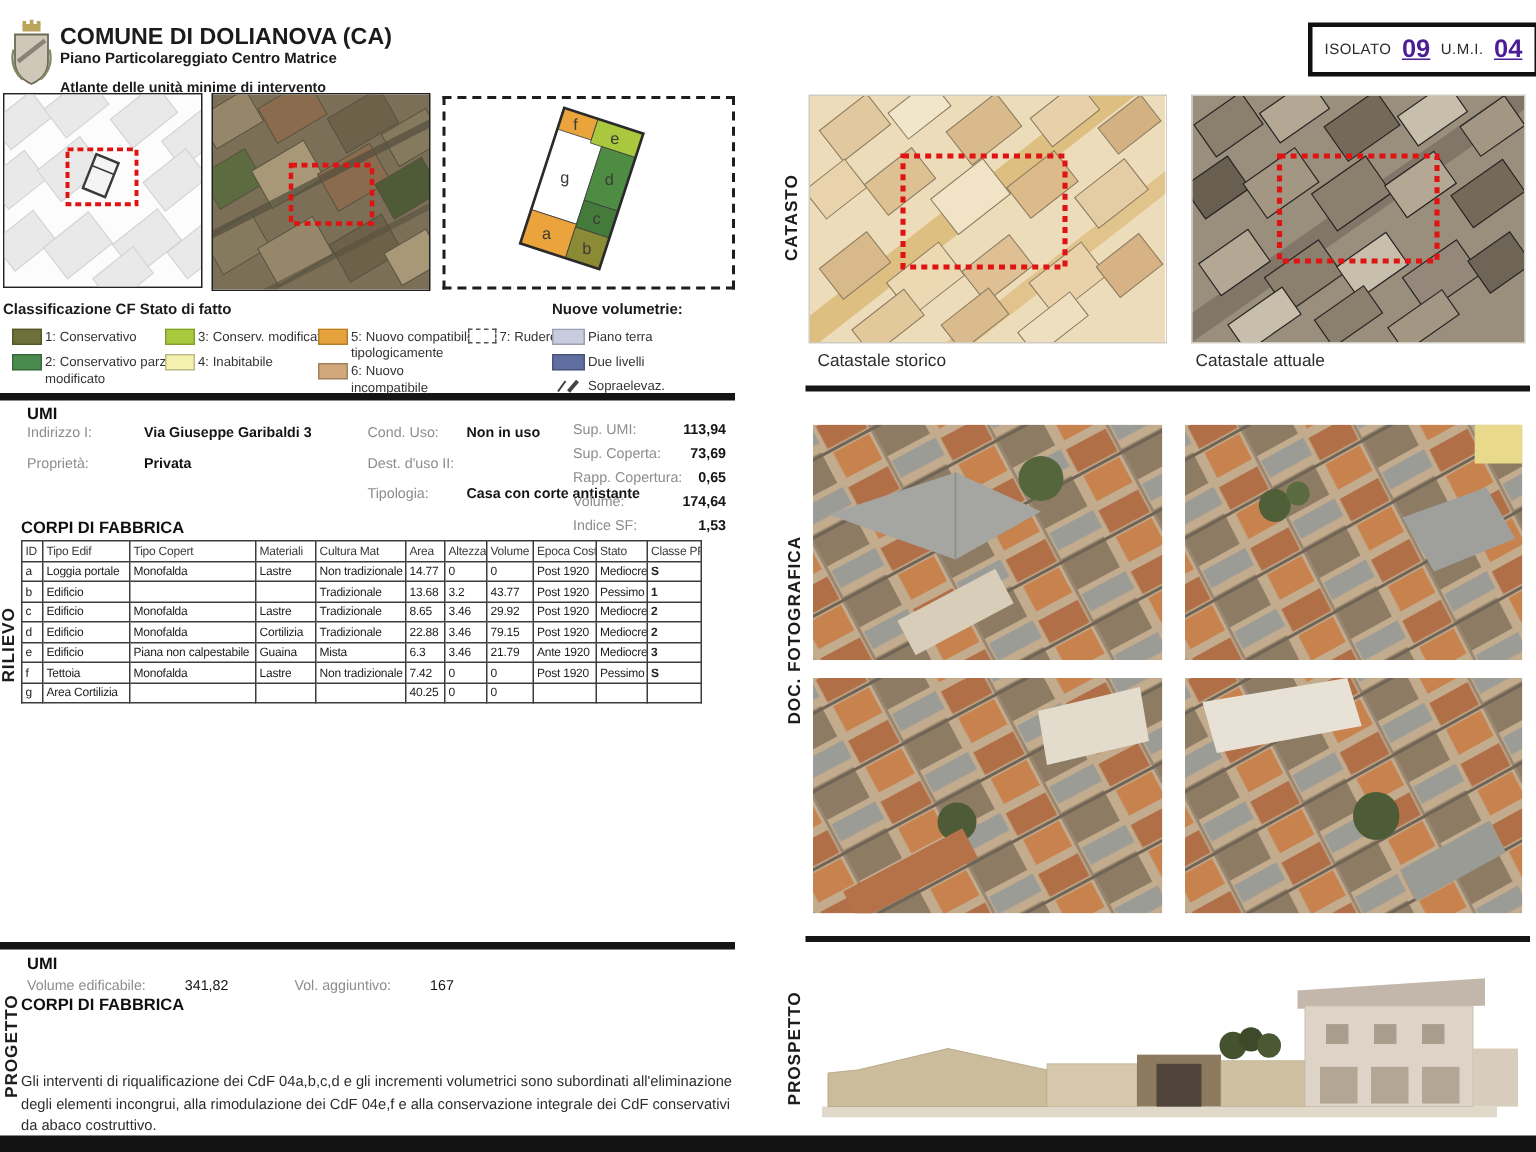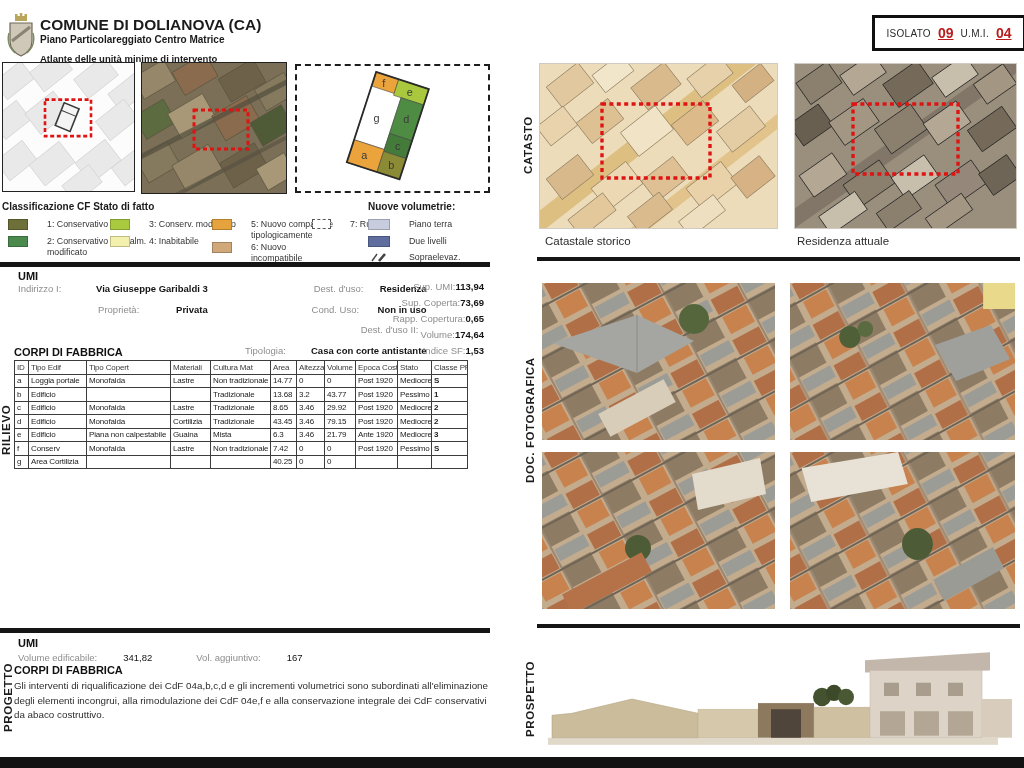--- a/index.html
+++ b/index.html
@@ -15,37 +15,37 @@
 
   
   .h-title{font-size:15.5px;font-weight:700;color:#1b1b1b;line-height:1.1;}
   .h-sub{font-size:10px;font-weight:700;color:#1b1b1b;margin-top:1px;}
   .h-atlas{font-size:9.5px;font-weight:700;color:#1b1b1b;margin-top:8px;}
 
   .isolato-box{position:absolute;left:872px;top:15px;width:148px;height:30px;
         border:3px solid #101010;display:flex;align-items:center;justify-content:center;
         gap:7px;background:#fff;}
   .iso-lbl{font-size:10px;color:#2a2a2a;letter-spacing:.3px;}
-  .iso-val{font-size:14px;font-weight:700;color:#b91c1c;text-decoration:underline;}
+  .iso-val{font-size:17px;font-weight:700;color:#4c1d95;text-decoration:underline;}
 
   
   .mapbox{position:absolute;border:1.5px solid #222;overflow:hidden;background:#fff;}
   .mapbox svg{display:block;width:100%;height:100%;}
   .dashedbox{position:absolute;border:2px dashed #1d1d1d;background:#fff;overflow:hidden;}
 
   
   .lgd-title{position:absolute;font-size:10px;font-weight:700;color:#1b1b1b;}
-  .lgd-item{position:absolute;display:flex;gap:19px;font-size:8.8px;color:#333;line-height:1.2;}
+  .lgd-item{position:absolute;display:flex;gap:2px;font-size:8.8px;color:#333;line-height:1.2;}
   .swatch{width:20px;height:11px;flex:0 0 auto;box-shadow:inset 0 0 0 1px rgba(0,0,0,.22);}
   .swatch.dashed{border:1.2px dashed #555;background:#fff;box-shadow:none;width:17px;height:8px;}
   .lgd-text{max-width:100px;}
 
   
   .sec-title{position:absolute;font-weight:700;font-size:11px;color:#101010;}
-  .fieldcol{position:absolute;display:flex;flex-direction:column;align-items:flex-end;}
+  .fieldcol{position:absolute;display:flex;flex-direction:column;}
   .fieldrow{display:flex;height:20.5px;font-size:9.5px;align-items:flex-start;}
   .fieldrow.tight{height:16px;justify-content:space-between;}
   .flabel{color:#8d8d8d;}
   .fvalue{color:#141414;font-weight:700;}
   .fc1 .flabel{width:78px;}
   .fc2 .flabel{width:66px;}
 
   
   .cdftable{border-collapse:collapse;table-layout:fixed;width:453px;font-size:8px;
         color:#222;border:1.5px solid #222;letter-spacing:-0.15px;}
@@ -243,24 +243,20 @@
         <span class="flabel">Indirizzo I:</span>
         <span class="fvalue">Via Giuseppe Garibaldi 3</span>
       </div>
     <div class="fieldrow">
         <span class="flabel">Proprietà:</span>
         <span class="fvalue">Privata</span>
       </div>
   </div>
 
   <div class="fieldcol fc2" style="left:245px;top:283px;">
-    <div class="fieldrow">
-        <span class="flabel">Dest. d'uso:</span>
-        <span class="fvalue">Residenza</span>
-      </div>
     <div class="fieldrow">
         <span class="flabel">Cond. Uso:</span>
         <span class="fvalue">Non in uso</span>
       </div>
     <div class="fieldrow">
         <span class="flabel">Dest. d'uso II:</span>
         <span class="fvalue"></span>
       </div>
     <div class="fieldrow">
         <span class="flabel">Tipologia:</span>
@@ -359,21 +355,21 @@
           <td>Post 1920</td>
           <td>Mediocre</td>
           <td class="bold">2</td>
     </tr>
     <tr>
       <td>d</td>
           <td>Edificio</td>
           <td>Monofalda</td>
           <td>Cortilizia</td>
           <td>Tradizionale</td>
-          <td>43.45</td>
+          <td>22.88</td>
           <td>3.46</td>
           <td>79.15</td>
           <td>Post 1920</td>
           <td>Mediocre</td>
           <td class="bold">2</td>
     </tr>
     <tr>
       <td>e</td>
           <td>Edificio</td>
           <td>Piana non calpestabile</td>
@@ -381,21 +377,21 @@
           <td>Mista</td>
           <td>6.3</td>
           <td>3.46</td>
           <td>21.79</td>
           <td>Ante 1920</td>
           <td>Mediocre</td>
           <td class="bold">3</td>
     </tr>
     <tr>
       <td>f</td>
-          <td>Conserv</td>
+          <td>Tettoia</td>
           <td>Monofalda</td>
           <td>Lastre</td>
           <td>Non tradizionale</td>
           <td>7.42</td>
           <td>0</td>
           <td>0</td>
           <td>Post 1920</td>
           <td>Pessimo</td>
           <td class="bold">S</td>
     </tr>
@@ -419,21 +415,21 @@
   <div class="vlabel" style="left:0;top:645px;height:105px;">PROGETTO</div>
 
   <div class="sec-title" style="left:18px;top:637px;">UMI</div>
   <div class="prg-fields" style="left:18px;top:652px;">
     <span class="flabel">Volume edificabile:</span>
     <span style="color:#141414">341,82</span>
     <span class="flabel" style="margin-left:18px">Vol. aggiuntivo:</span>
     <span style="color:#141414">167</span>
   </div>
   <div class="sec-title" style="left:14px;top:664px;">CORPI DI FABBRICA</div>
-  <div class="prg-note" style="left:14px;top:679px;width:474px;">Gli interventi di riqualificazione dei CdF 04a,b,c,d e gli incrementi volumetrici sono subordinati all'eliminazione degli elementi incongrui, alla rimodulazione dei CdF 04e,f e alla conservazione integrale dei CdF conservativi da abaco costruttivo.</div>
+  <div class="prg-note" style="left:14px;top:715px;width:474px;">Gli interventi di riqualificazione dei CdF 04a,b,c,d e gli incrementi volumetrici sono subordinati all'eliminazione degli elementi incongrui, alla rimodulazione dei CdF 04e,f e alla conservazione integrale dei CdF conservativi da abaco costruttivo.</div>
 
   <div class="vlabel" style="left:520px;top:85px;height:120px;">CATASTO</div>
 
   <div class="catmap" style="left:540px;top:64px;width:237px;height:164px;">
     <svg viewBox="0 0 237 164" preserveAspectRatio="none">
       <rect width="237" height="164" fill="#ecdcba"></rect>
       <g transform="rotate(-38 118 82)" opacity=".9">
         <rect x="-40" y="60" width="340" height="18" fill="#dcbc7c"></rect>
         <rect x="-40" y="130" width="340" height="12" fill="#e0c187"></rect>
       </g>
@@ -485,21 +481,21 @@
         <rect x="188" y="98" width="34" height="26" fill="#6f6557" transform="rotate(-35 205 111)"></rect>
         <rect x="26" y="138" width="44" height="22" fill="#c8beac" transform="rotate(-35 48 149)"></rect>
         <rect x="84" y="136" width="40" height="22" fill="#8b7f6d" transform="rotate(-35 104 147)"></rect>
         <rect x="132" y="140" width="44" height="20" fill="#a39683" transform="rotate(-35 154 150)"></rect>
       </g>
       <rect x="58" y="40" width="105" height="70" fill="none" stroke-width="3.4" stroke-dasharray="4 3.4" style="stroke: rgb(224, 19, 19);"></rect>
     </svg>
   </div>
 
   <div class="caption" style="left:545px;top:235px;">Catastale storico</div>
-  <div class="caption" style="left:797px;top:235px;">Residenza attuale</div>
+  <div class="caption" style="left:797px;top:235px;">Catastale attuale</div>
 
   <div class="rule" style="left:537px;top:257px;width:483px;height:4px;"></div>
   <div class="vlabel" style="left:522px;top:330px;height:180px;">DOC. FOTOGRAFICA</div>
 
   <div class="photo" style="left:542px;top:283px;width:233px;height:157px;">
     <svg viewBox="0 0 233 157" preserveAspectRatio="none">
       <rect width="233" height="157" fill="url(#pat-roof)"></rect>
       <polygon points="10,60 95,32 152,58 95,90" fill="#a5a5a1"></polygon>
       <line x1="95" y1="32" x2="95" y2="90" stroke="#8f8f8c" stroke-width="1.2"></line>
       <circle cx="152" cy="36" r="15" fill="#55663d"></circle>

